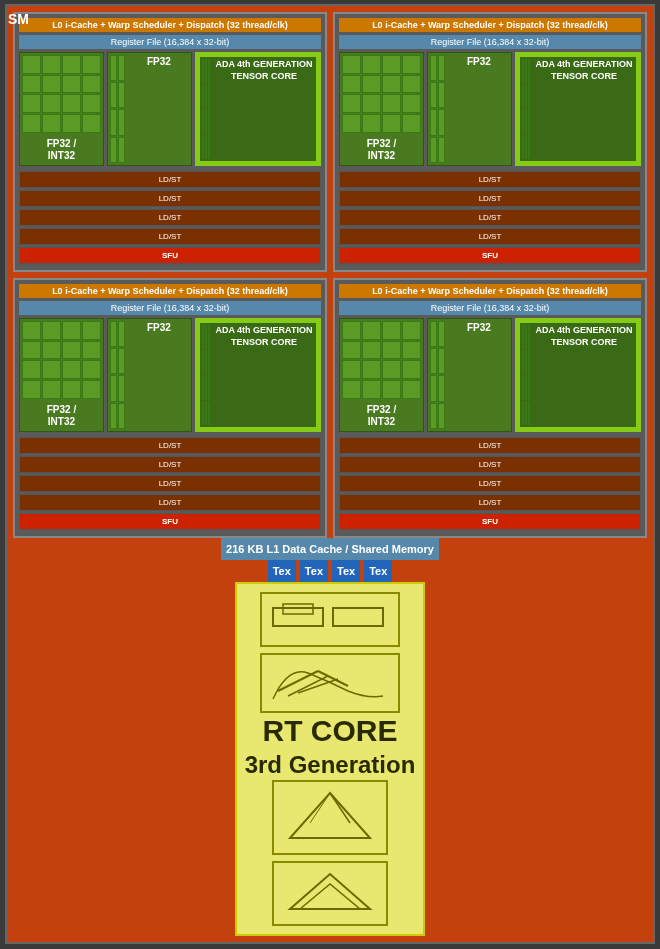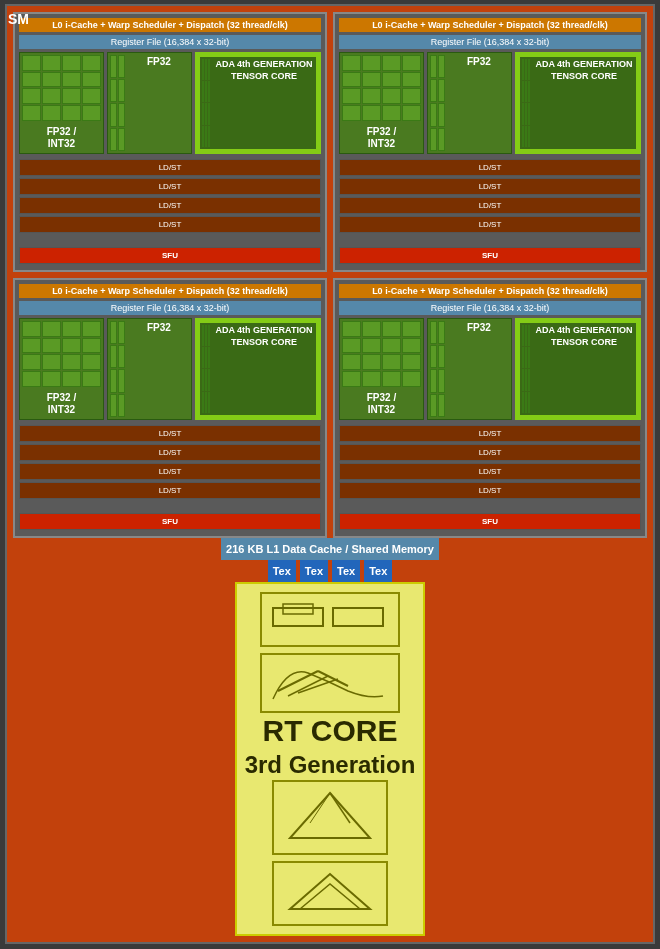--- a/index.html
+++ b/index.html
@@ -143,21 +143,20 @@
     }
     .sfu-unit {
       flex: 1.2;
       background: #cc2200;
       color: white;
       font-size: 8px;
       text-align: center;
       padding: 3px 1px;
       font-weight: bold;
       border: 1px solid #555;
-      margin-top: 12px;
     }
     
     .l1-cache-bar {
       background: #5588aa;
       color: white;
       font-size: 11px;
       text-align: center;
       padding: 5px;
       font-weight: bold;
     }

